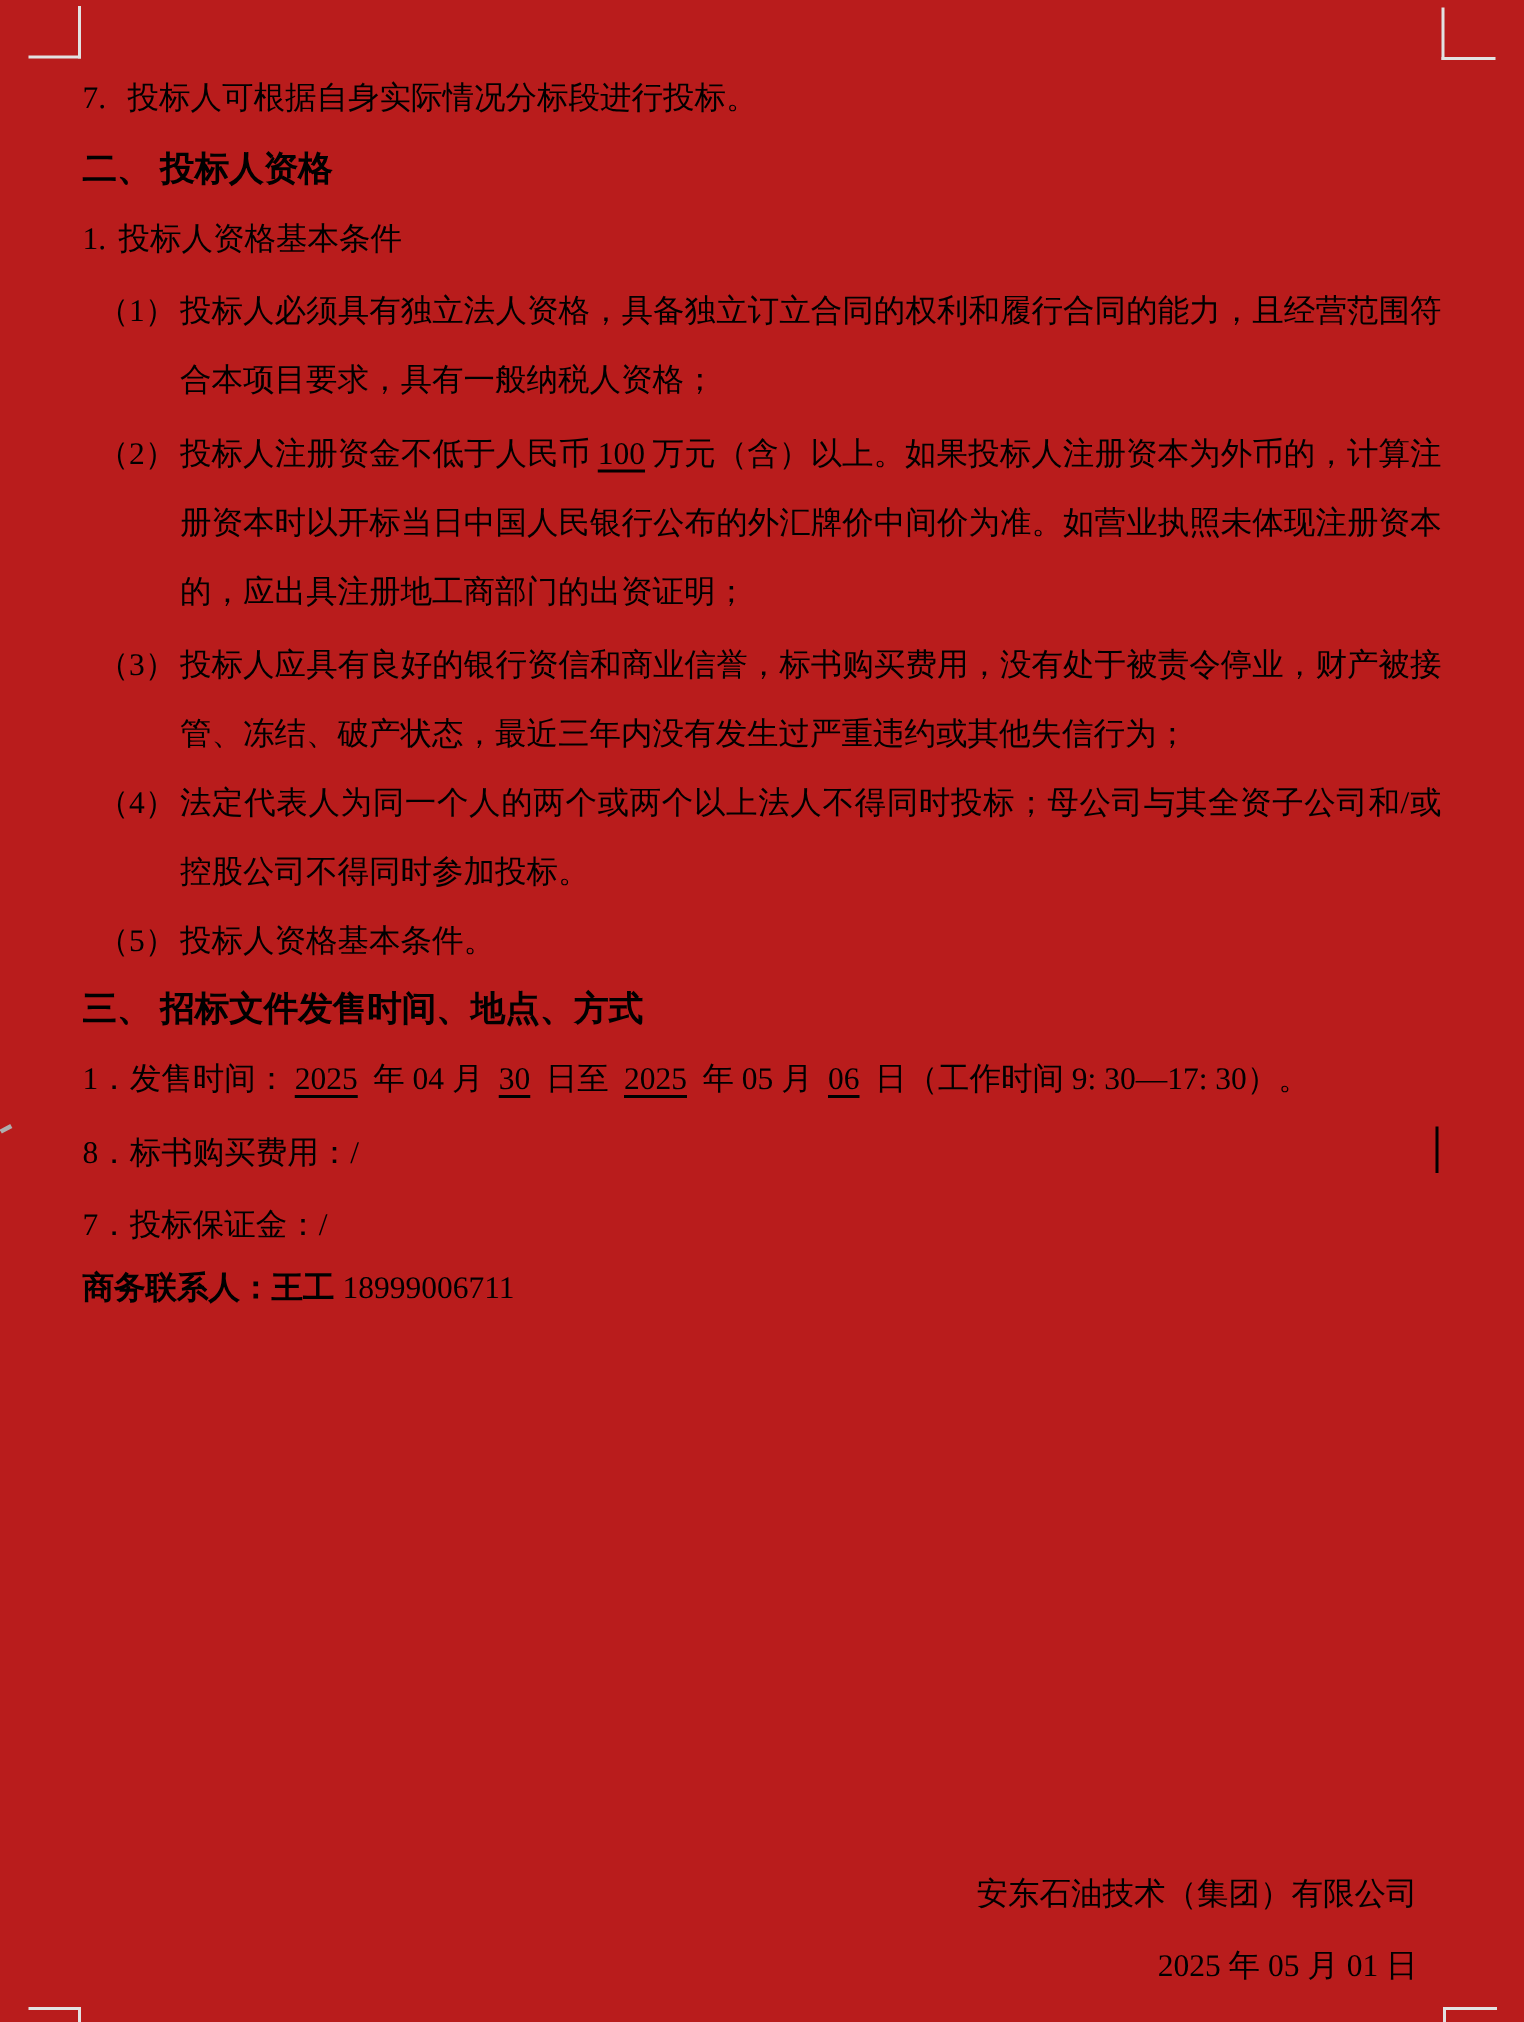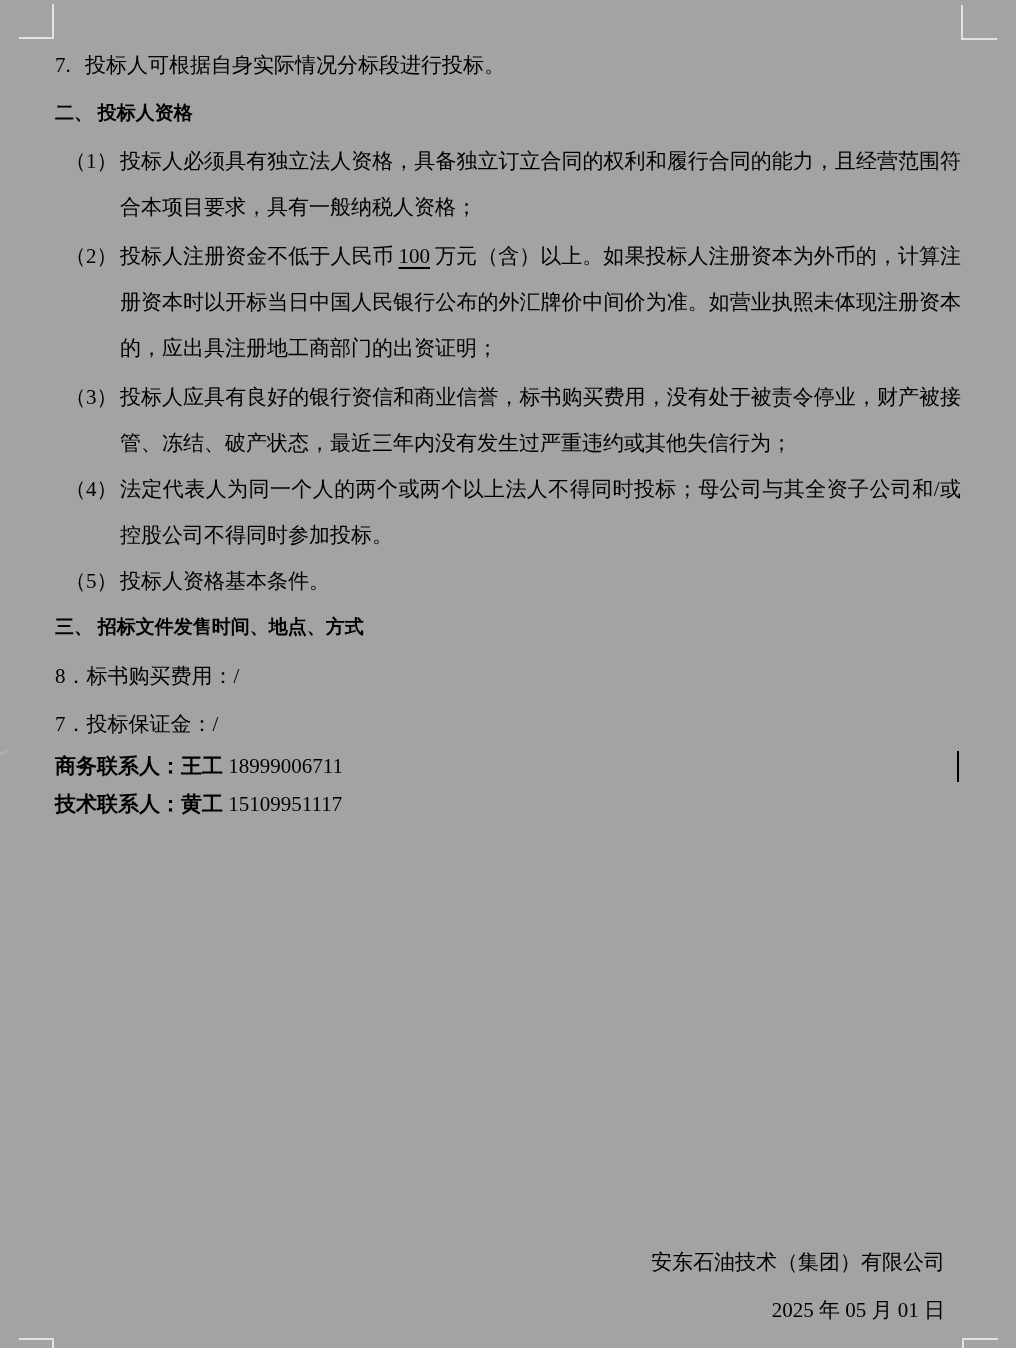--- a/index.html
+++ b/index.html
@@ -1,40 +1,40 @@
 <!DOCTYPE html>
 <html><head>
 <meta charset="utf-8">
 <style>
   html,body { margin:0; padding:0; background:#ffffff; }
   .page {
     position:relative;
     width:1016px;
     height:1348px;
-    background:#a3a3a3;
+    background:#b91c1c;
     overflow:hidden;
     font-family:"Liberation Serif","DejaVu Serif",serif;
     color:#000000;
     font-size:21px;
   }
   .content {
     position:absolute;
     left:55px;
     top:42px;
     width:906px;
   }
   .line { margin:0; line-height:46px; }
   .just { text-align:justify; text-justify:inter-ideograph; }
 
   .clause7 .marker { display:inline-block; min-width:30px; }
   .sub1 .marker { display:inline-block; min-width:24px; }
 
   .heading {
     margin:0; line-height:46px;
-    font-weight:700; font-size:19px;
+    font-weight:700; font-size:23px;
   }
   .h-sec2 { margin-top:2px; }
   .h-sec3 { margin-top:0; }
   .h-sec4 { margin-top:44px; }
 
   .qitem {
     position:relative;
     padding-left:65px;
     line-height:46px;
   }
@@ -89,20 +89,21 @@
   <div class="caret"></div>
 
   <div class="edge-mark"></div>
 
   <div class="content">
 
     <p class="line clause7"><span class="marker">7.</span><span>投标人可根据自身实际情况分标段进行投标。</span></p>
 
     <h2 class="heading h-sec2">二、 投标人资格</h2>
 
+    <p class="line sub1"><span class="marker">1.</span><span>投标人资格基本条件</span></p>
 
     <div class="qitem just q1">
       <span class="qnum">（1）</span>
       <span>投标人必须具有独立法人资格，具备独立订立合同的权利和履行合同的能力，且经营范围符合本项目要求，具有一般纳税人资格；</span>
     </div>
 
     <div class="qitem just q2">
       <span class="qnum">（2）</span>
       <span>投标人注册资金不低于人民币</span><span class="u">100</span><span>万元（含）以上。如果投标人注册资本为外币的，计算注册资本时以开标当日中国人民银行公布的外汇牌价中间价为准。如营业执照未体现注册资本的，应出具注册地工商部门的出资证明；</span>
     </div>
@@ -117,30 +118,30 @@
       <span>法定代表人为同一个人的两个或两个以上法人不得同时投标；母公司与其全资子公司和/或控股公司不得同时参加投标。</span>
     </div>
 
     <div class="qitem just q5">
       <span class="qnum">（5）</span>
       <span>投标人资格基本条件。</span>
     </div>
 
     <h2 class="heading h-sec3">三、 招标文件发售时间、地点、方式</h2>
 
+    <p class="line"><span>1．发售时间：</span><span class="u">2025</span><span> 年 04 月 </span><span class="u">30</span><span> 日至 </span><span class="u">2025</span><span> 年 05 月 </span><span class="u">06</span><span> 日（工作时间 9: 30—17: 30）。</span></p>
 
 
     <p class="line fee">8．标书购买费用：/</p>
 
     <p class="line deposit">7．投标保证金：/</p>
 
 
     <p class="contact-line"><span class="clabel">商务联系人：</span><span class="cname">王工</span>&nbsp;<span class="cphone">18999006711</span></p>
 
-    <p class="contact-line"><span class="clabel">技术联系人：</span><span class="cname">黄工</span>&nbsp;<span class="cphone">15109951117</span></p>
 
   </div>
 
   <div class="footer">
     <div>安东石油技术（集团）有限公司</div>
     <div class="date-line">2025 年 05 月 01 日</div>
   </div>
 
 </div>
 

